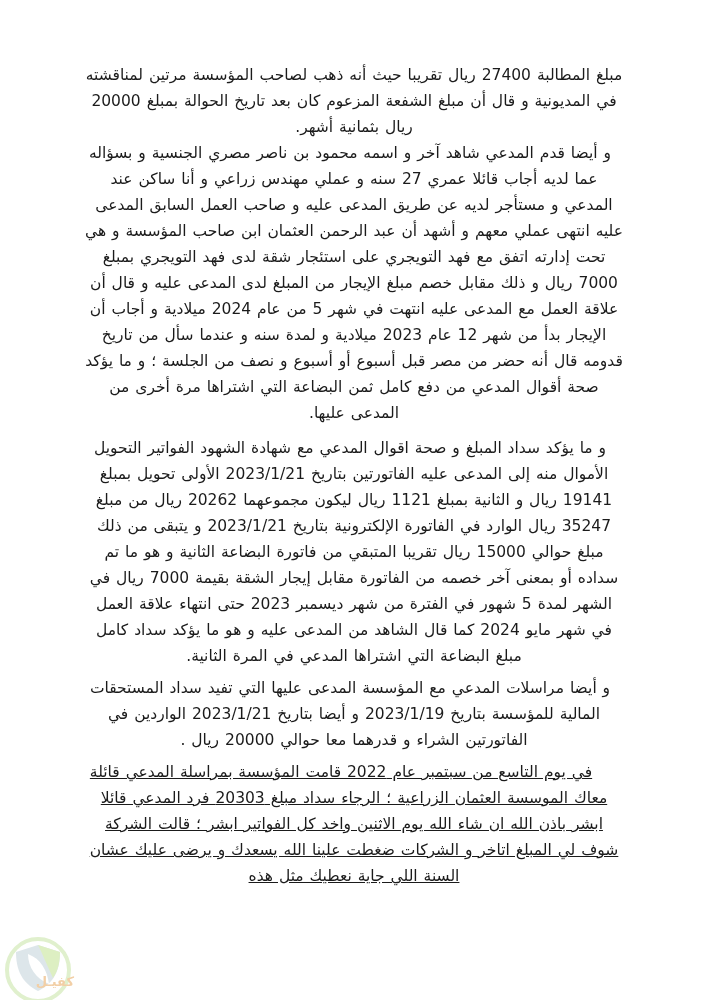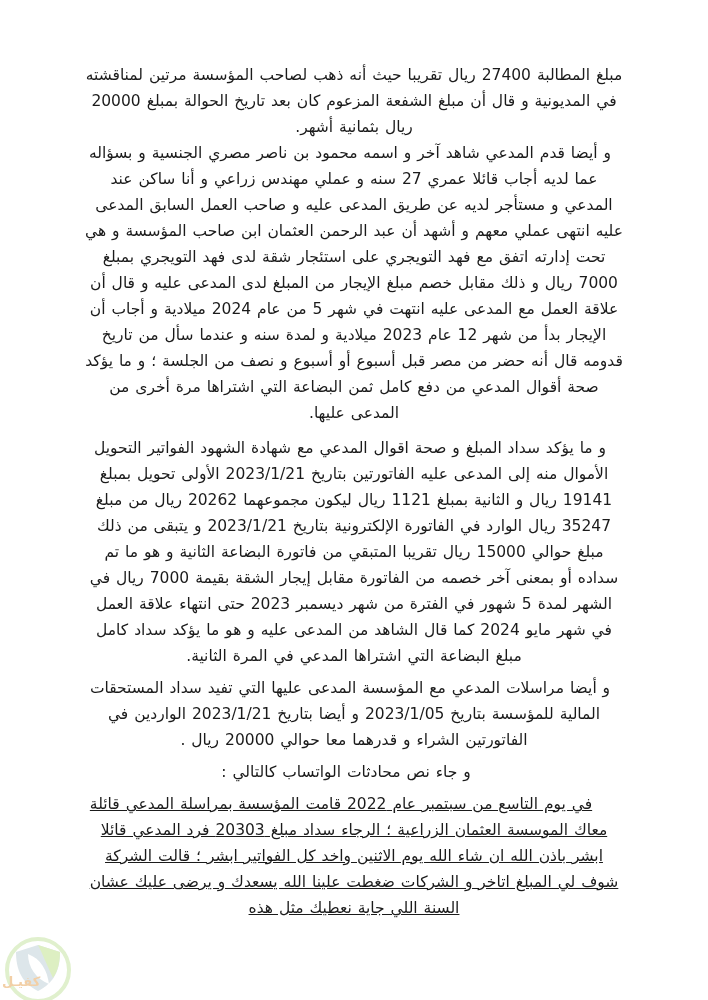--- a/index.html
+++ b/index.html
@@ -52,38 +52,37 @@
     top: 934px;
     width: 72px;
     height: 72px;
     pointer-events: none;
   }
   .watermark .wm-label {
     position: absolute;
     left: 0;
     top: 40px;
     width: 72px;
-    text-align: left;
+    text-align: right;
     font-size: 13px;
     font-weight: bold;
     color: #f2cfa6;
     direction: rtl;
   }
 </style>
 </head>
 <body>
 
 <div class="page">
 
   <div class="doc-body">
     <p class="para first">مبلغ المطالبة 27400 ريال تقريبا حيث أنه ذهب لصاحب المؤسسة مرتين لمناقشته في المديونية و قال أن مبلغ الشفعة المزعوم كان بعد تاريخ الحوالة بمبلغ 20000 ريال بثمانية أشهر.</p>
     <p class="para">و أيضا قدم المدعي شاهد آخر و اسمه  محمود بن ناصر مصري الجنسية و بسؤاله عما لديه أجاب قائلا عمري 27 سنه و عملي مهندس زراعي و أنا ساكن عند المدعي و مستأجر لديه عن طريق المدعى عليه و صاحب العمل السابق المدعى عليه انتهى عملي معهم و أشهد  أن عبد الرحمن العثمان ابن صاحب المؤسسة و هي تحت إدارته اتفق مع فهد التويجري على استئجار شقة لدى فهد التويجري بمبلغ 7000 ريال و ذلك مقابل خصم مبلغ الإيجار من المبلغ لدى المدعى عليه  و قال أن علاقة العمل مع المدعى عليه انتهت في شهر 5 من عام 2024 ميلادية و أجاب أن الإيجار بدأ من شهر 12 عام 2023 ميلادية و لمدة سنه و عندما سأل من تاريخ قدومه قال أنه حضر من مصر قبل أسبوع أو أسبوع و نصف من الجلسة ؛ و ما يؤكد صحة أقوال المدعي من دفع كامل ثمن البضاعة التي اشتراها مرة أخرى من المدعى عليها.</p>
     <p class="para gap-before">و ما يؤكد سداد المبلغ و صحة اقوال المدعي مع شهادة الشهود  الفواتير التحويل الأموال منه إلى المدعى عليه الفاتورتين بتاريخ 2023/1/21 الأولى تحويل بمبلغ 19141 ريال و الثانية بمبلغ 1121 ريال ليكون مجموعهما 20262 ريال من مبلغ 35247 ريال الوارد في الفاتورة الإلكترونية بتاريخ 2023/1/21 و يتبقى من ذلك مبلغ حوالي 15000 ريال تقريبا المتبقي من فاتورة البضاعة الثانية و هو ما تم سداده أو بمعنى آخر خصمه من الفاتورة مقابل إيجار الشقة بقيمة 7000 ريال في الشهر لمدة 5 شهور في الفترة من شهر ديسمبر 2023 حتى انتهاء علاقة العمل في شهر مايو 2024 كما قال الشاهد من المدعى عليه و هو ما يؤكد سداد كامل مبلغ البضاعة التي اشتراها المدعي في المرة الثانية.</p>
-    <p class="para small-gap-before">و أيضا مراسلات المدعي مع المؤسسة المدعى عليها التي تفيد سداد المستحقات المالية للمؤسسة بتاريخ 2023/1/05 و أيضا بتاريخ 2023/1/21 الواردين في الفاتورتين الشراء و قدرهما معا حوالي 20000 ريال .</p>
-    <p class="para small-gap-before lead-line">و جاء نص محادثات الواتساب كالتالي :</p>
+    <p class="para small-gap-before">و أيضا مراسلات المدعي مع المؤسسة المدعى عليها التي تفيد سداد المستحقات المالية للمؤسسة بتاريخ 2023/1/19 و أيضا بتاريخ 2023/1/21 الواردين في الفاتورتين الشراء و قدرهما معا حوالي 20000 ريال .</p>
     <p class="para small-gap-before deep-indent">في يوم التاسع من سبتمبر  عام 2022 قامت المؤسسة بمراسلة المدعي قائلة معاك الموسسة العثمان الزراعية ؛ الرجاء سداد مبلغ 20303 فرد المدعي قائلا ابشر باذن الله ان شاء الله يوم الاثنين واخد كل الفواتير ابشر ؛ قالت الشركة شوف لي المبلغ اتاخر و الشركات ضغطت علينا الله يسعدك و يرضى عليك عشان السنة اللي جاية نعطيك مثل هذه</p>
   </div>
 
   <div class="watermark">
     <svg width="72" height="72" viewBox="0 0 72 72">
       <circle cx="36" cy="36" r="31" fill="none" stroke="#e0f0cd" stroke-width="4"></circle>
       <path d="M36 11 L58 18 C58 36 52 49 36 57 C20 49 14 36 14 18 Z" fill="#dde6ea"></path>
       <path d="M36 11 L58 18 C58 28 56 37 51 44 C45 31 41 21 36 11 Z" fill="#ddefc2"></path>
       <path d="M26 20 C39 25 45 36 47 50 C34 45 26 33 26 20 Z" fill="#ffffff"></path>
     </svg>

